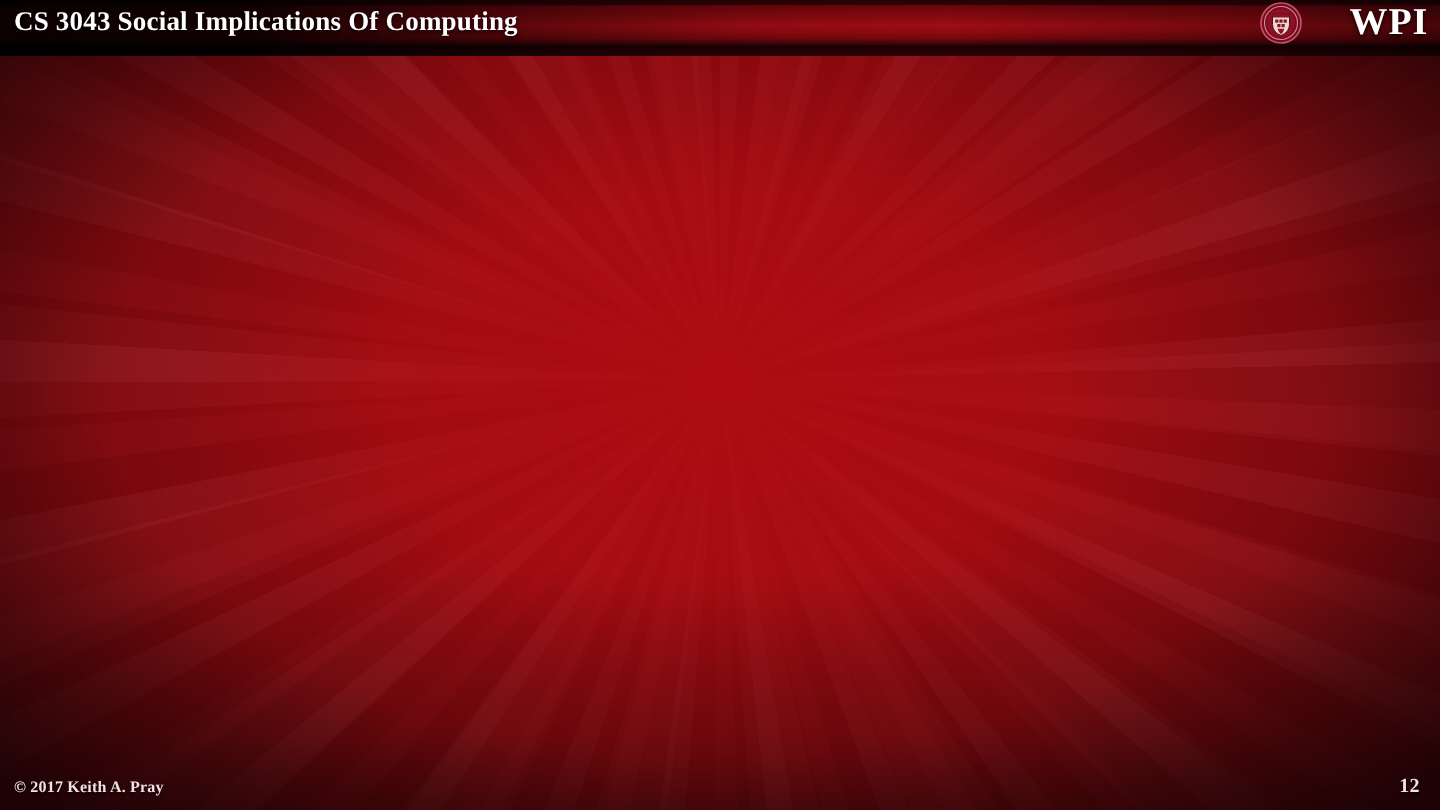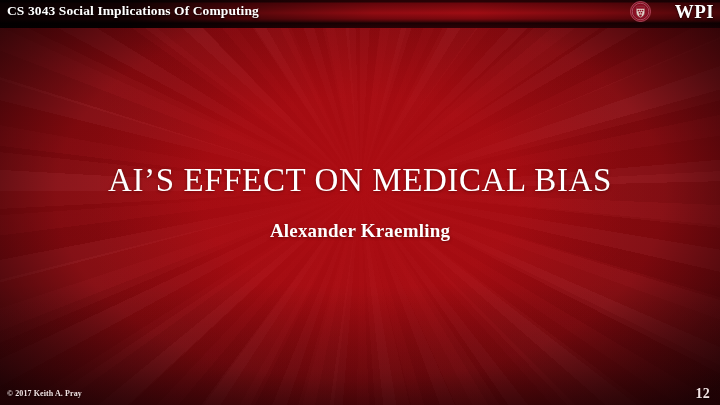--- a/index.html
+++ b/index.html
@@ -214,21 +214,21 @@
     text-shadow: 0 1px 1px rgba(0,0,0,0.6);
     z-index: 3;
   }
 
   .footer-pagenum {
     position: absolute;
     right: 10px;
     bottom: 6px;
     font-family: "Liberation Serif", serif;
     font-weight: bold;
-    font-size: 14px;
+    font-size: 10px;
     line-height: 10px;
     color: #f2e3e3;
     letter-spacing: 0.2px;
     text-shadow: 0 1px 1px rgba(0,0,0,0.6);
     z-index: 3;
   }
 </style>
 </head>
 <body>
 
@@ -259,22 +259,18 @@
       <rect x="15.2" y="17.5" width="3.2" height="3.2" fill="#8e1025"></rect>
       <rect x="19.4" y="17.5" width="3.2" height="3.2" fill="#8e1025"></rect>
       <rect x="23.6" y="17.5" width="3.2" height="3.2" fill="#8e1025"></rect>
       <rect x="17.3" y="22" width="3.2" height="3.2" fill="#8e1025"></rect>
       <rect x="21.5" y="22" width="3.2" height="3.2" fill="#8e1025"></rect>
       <path d="M17.6 26.8 H24.4 Q23.4 30.6 21 32.2 Q18.6 30.6 17.6 26.8 Z" fill="#8e1025"></path>
     </svg>
     <span class="logo-text">WPI</span>
   </div>
 
-  <div class="title-block">
-    <h1 class="slide-title">AI’S EFFECT ON MEDICAL BIAS</h1>
-    <p class="slide-subtitle">Alexander Kraemling</p>
-  </div>
 
   <div class="footer-copyright">© 2017 Keith A. Pray</div>
 
   <div class="footer-pagenum">12</div>
 
 </div>
 
 </body></html>

